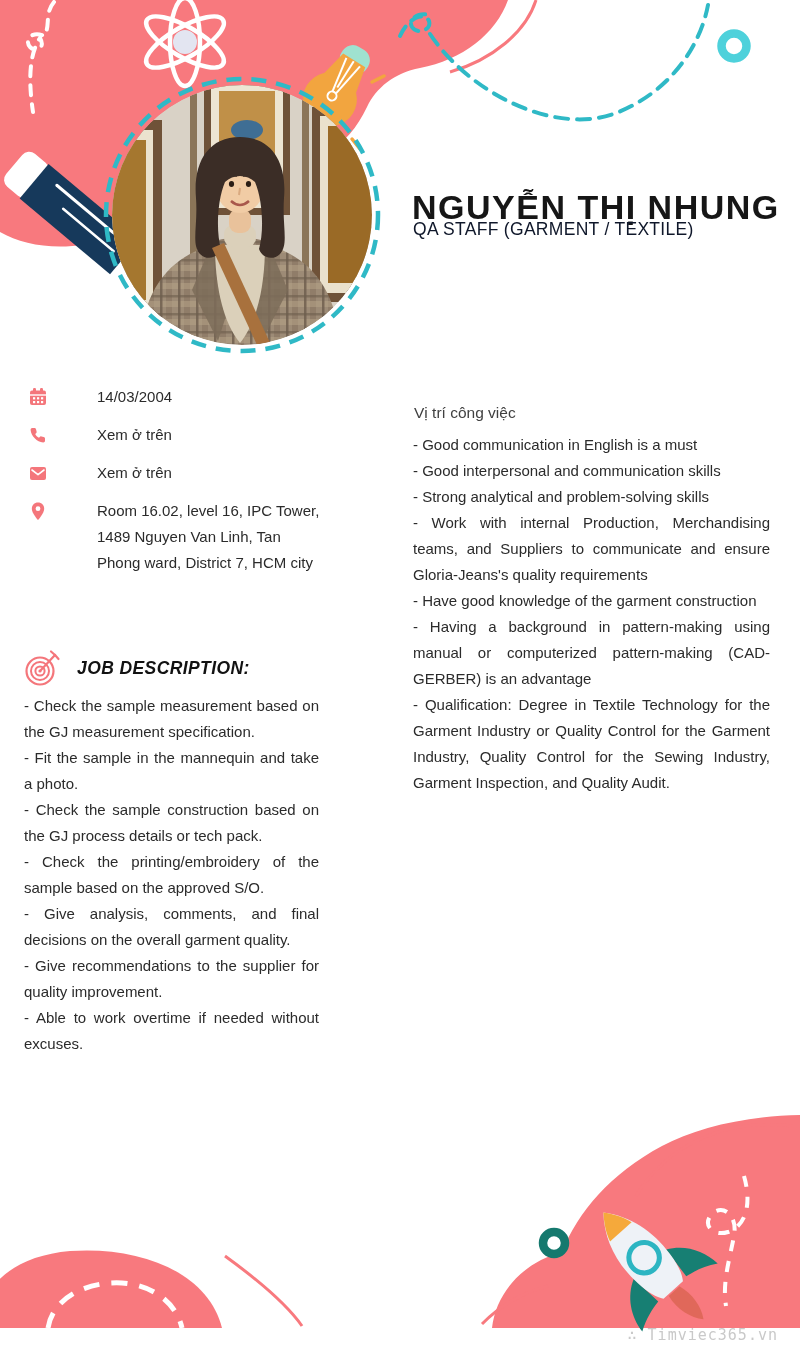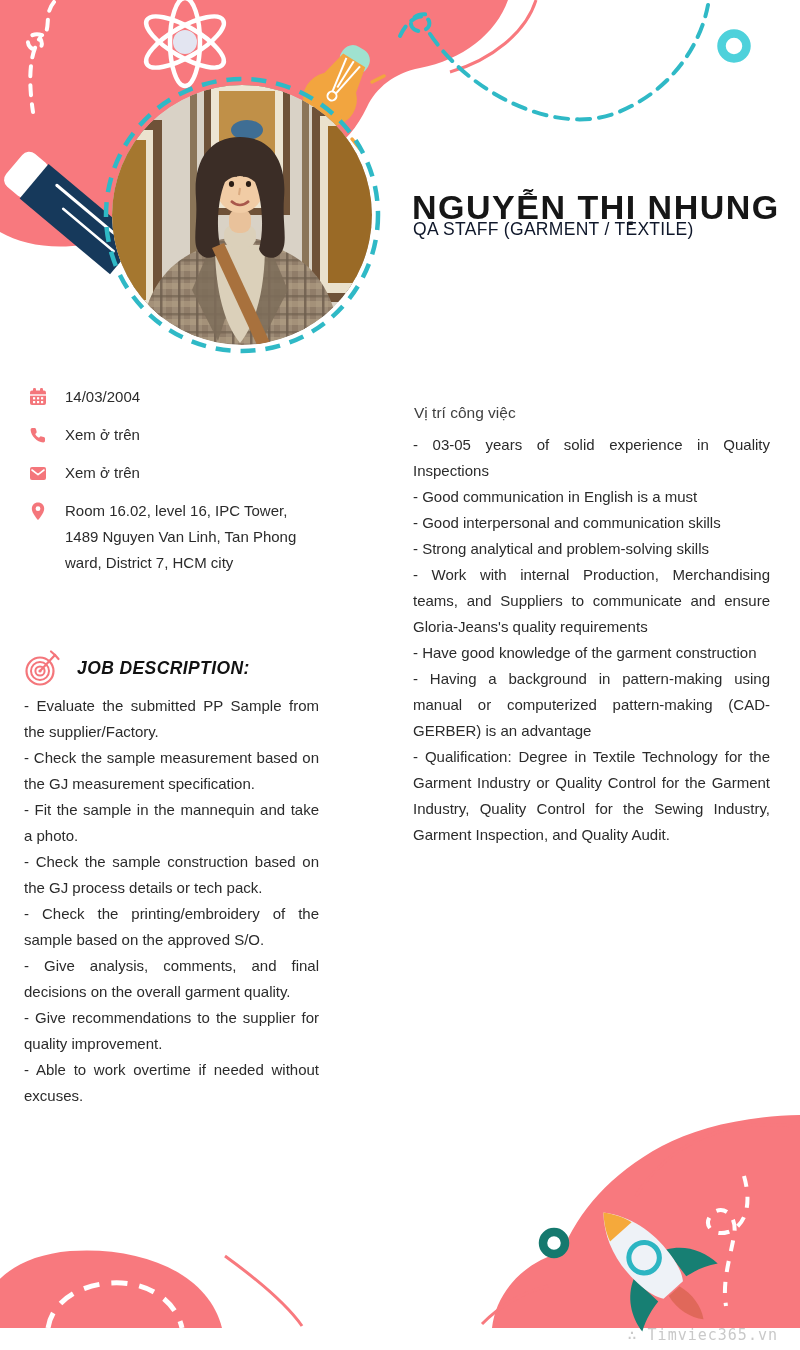--- a/index.html
+++ b/index.html
@@ -6,21 +6,21 @@
   body{width:800px;height:1350px;position:relative;overflow:hidden;background:#ffffff;
        font-family:"Liberation Sans","DejaVu Sans",sans-serif;color:#2e2e2e;}
   #decor{position:absolute;left:0;top:0;z-index:0;}
   .portrait{position:absolute;left:112px;top:85px;width:260px;height:260px;border-radius:50%;
             overflow:hidden;z-index:2;}
   .content{position:absolute;inset:0;z-index:3;}
   .name{position:absolute;left:412px;top:166px;font-size:34px;line-height:36px;font-weight:700;
         letter-spacing:1.5px;color:#161616;}
   .jobtitle{position:absolute;left:413px;top:219px;font-size:17.5px;letter-spacing:.3px;color:#0f172a;}
   .info-list{position:absolute;left:28px;top:384px;width:292px;}
-  .info-row{display:flex;align-items:flex-start;margin-bottom:12px;}
+  .info-row{display:flex;align-items:flex-start;margin-bottom:12px;gap:32px;}
   .info-row svg{flex:0 0 20px;margin-top:3px;}
   .info-text{margin-left:17px;font-size:15px;line-height:26px;color:#2b2b2b;}
   .addr{width:258px;}
   .sec-head{position:absolute;display:flex;align-items:center;}
   .sec-head h2{font-size:17.5px;font-weight:700;letter-spacing:.4px;color:#121212;margin:0 0 0 13px;}
   .job-head{left:24px;top:645px;height:46px;font-style:italic;}
   .req-head{left:411px;top:352px;height:46px;}
   .list{position:absolute;font-size:15px;line-height:26px;color:#2b2b2b;}
   .list p{margin:0;text-align:justify;}
   .job-list{left:24px;top:693px;width:295px;}
@@ -196,33 +196,31 @@
       <circle cx="16" cy="24" r="9" stroke-width="2"></circle>
       <circle cx="16" cy="24" r="4.6" stroke-width="2"></circle>
       <circle cx="16" cy="24" r="1.6" fill="#F4767B" stroke="none"></circle>
       <line x1="16.5" y1="23.5" x2="31" y2="8" stroke-width="2.2"></line>
       <line x1="27" y1="4.5" x2="31" y2="8" stroke-width="2.2"></line>
       <line x1="34.5" y1="12" x2="31" y2="8" stroke-width="2.2"></line>
     </svg>
     <h2>JOB DESCRIPTION:</h2>
   </div>
   <div class="list job-list">
-    <p>- Evaluate the submitted PP Sample from the supplier/Factory.</p>
     <p>- Check the sample measurement based on the GJ measurement specification.</p>
     <p>- Fit the sample in the mannequin and take a photo.</p>
     <p>- Check the sample construction based on the GJ process details or tech pack.</p>
     <p>- Check the printing/embroidery of the sample based on the approved S/O.</p>
     <p>- Give analysis, comments, and final decisions on the overall garment quality.</p>
     <p>- Give recommendations to the supplier for quality improvement.</p>
     <p>- Able to work overtime if needed without excuses.</p>
   </div>
 
   <div class="muted-label">Vị trí công việc</div>
   <div class="list req-list">
-    <p>- 03-05 years of solid experience in Quality Inspections</p>
     <p>- Good communication in English is a must</p>
     <p>- Good interpersonal and communication skills</p>
     <p>- Strong analytical and problem-solving skills</p>
     <p>- Work with internal Production, Merchandising teams, and Suppliers to communicate and ensure Gloria-Jeans's quality requirements</p>
     <p>- Have good knowledge of the garment construction</p>
     <p>- Having a background in pattern-making using manual or computerized pattern-making (CAD-GERBER) is an advantage</p>
     <p>- Qualification: Degree in Textile Technology for the Garment Industry or Quality Control for the Garment Industry, Quality Control for the Sewing Industry, Garment Inspection, and Quality Audit.</p>
   </div>
 
   <div class="watermark">∴ Timviec365.vn</div>

